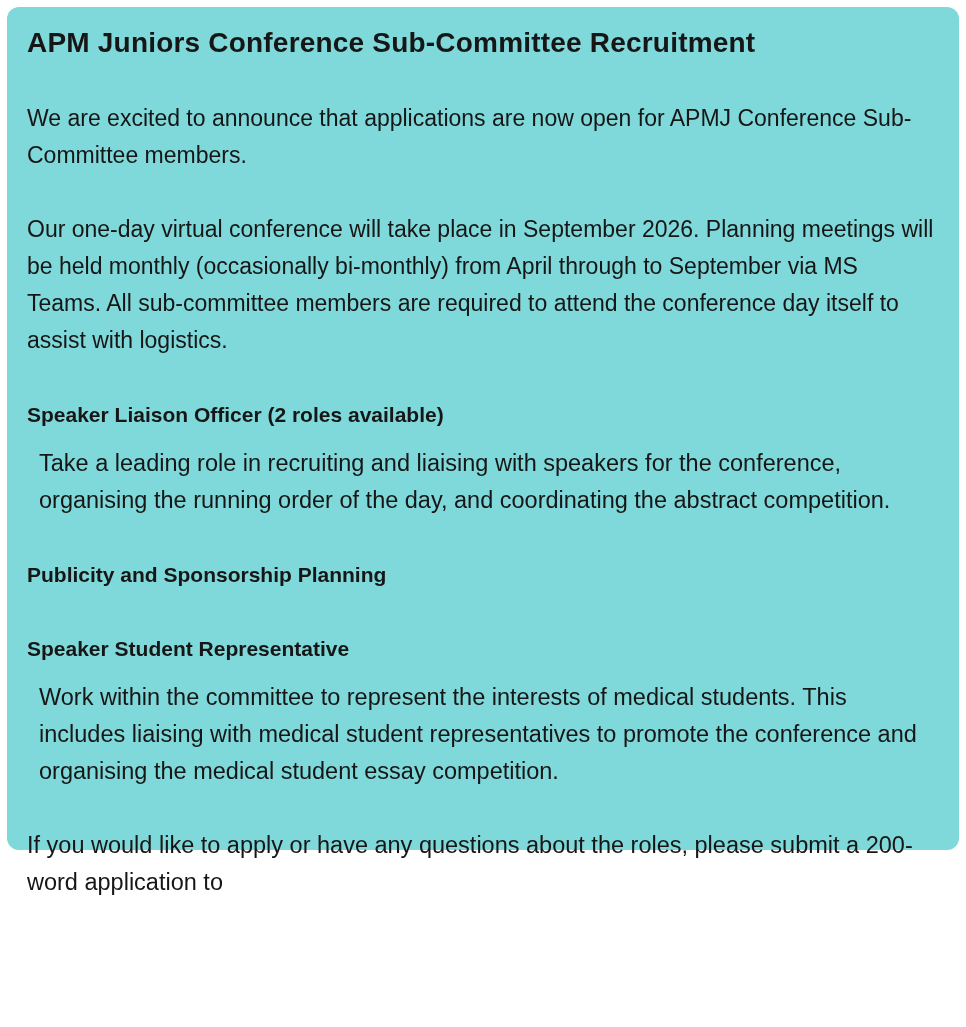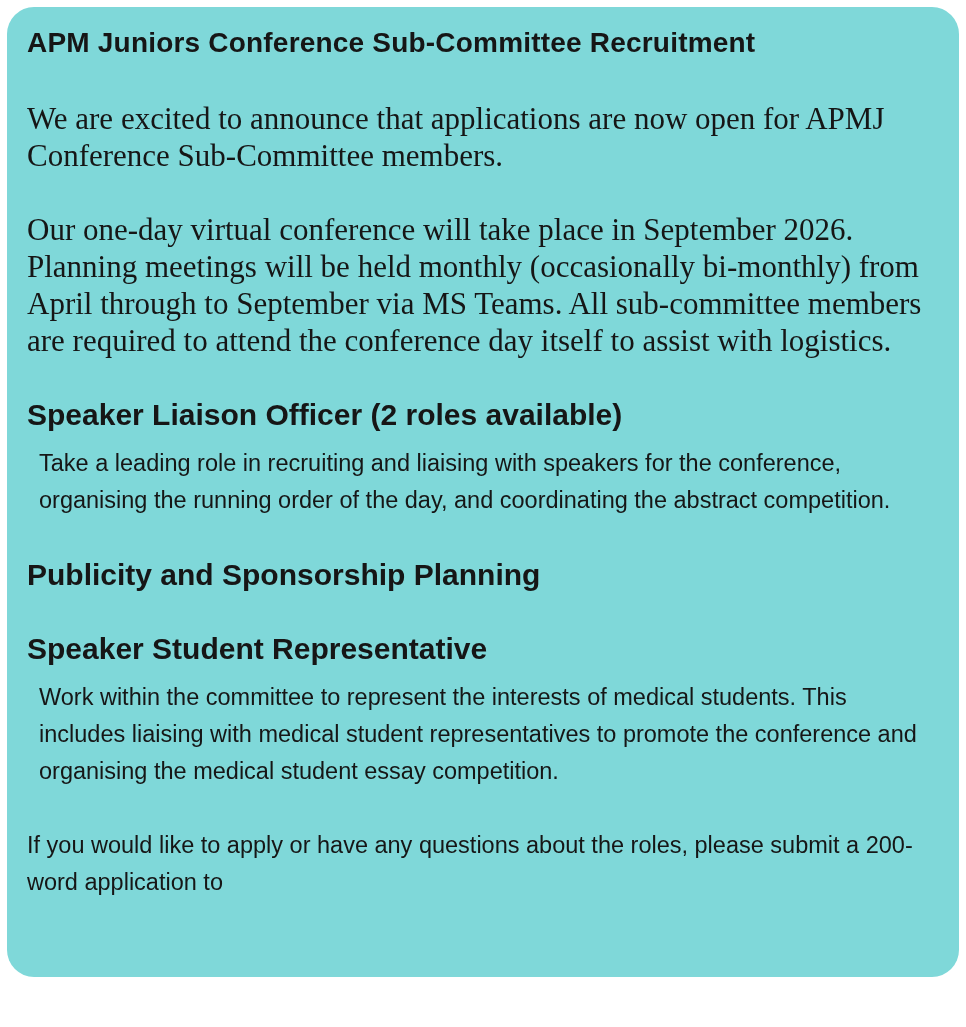--- a/index.html
+++ b/index.html
@@ -13,43 +13,42 @@
     width: 966px;
     height: 1027px;
     background: #ffffff;
     overflow: hidden;
   }
   .card {
     position: absolute;
     top: 7px;
     left: 7px;
     width: 952px;
-    height: 970px;
+    height: 843px;
     box-sizing: border-box;
     background: #7fd8d9;
-    border-radius: 27px;
+    border-radius: 12px;
     padding: 10px 24px 0 20px;
     color: #161616;
   }
   .title {
     font-size: 28px;
     line-height: 40px;
     font-weight: bold;
     margin: 6px 0 0 0;
     letter-spacing: 0.2px;
   }
   .para {
-    font-size: 31px;
+    font-size: 23px;
     line-height: 37px;
     margin: 37px 0 0 0;
     max-width: 912px;
-    font-family: Liberation Serif, serif;
   }
   .role-heading {
-    font-size: 30px;
+    font-size: 21px;
     line-height: 37px;
     font-weight: bold;
     margin: 37px 0 0 0;
   }
   .role-desc {
     font-size: 23.5px;
     line-height: 37px;
     margin: 12px;
     max-width: 912px;
   }

